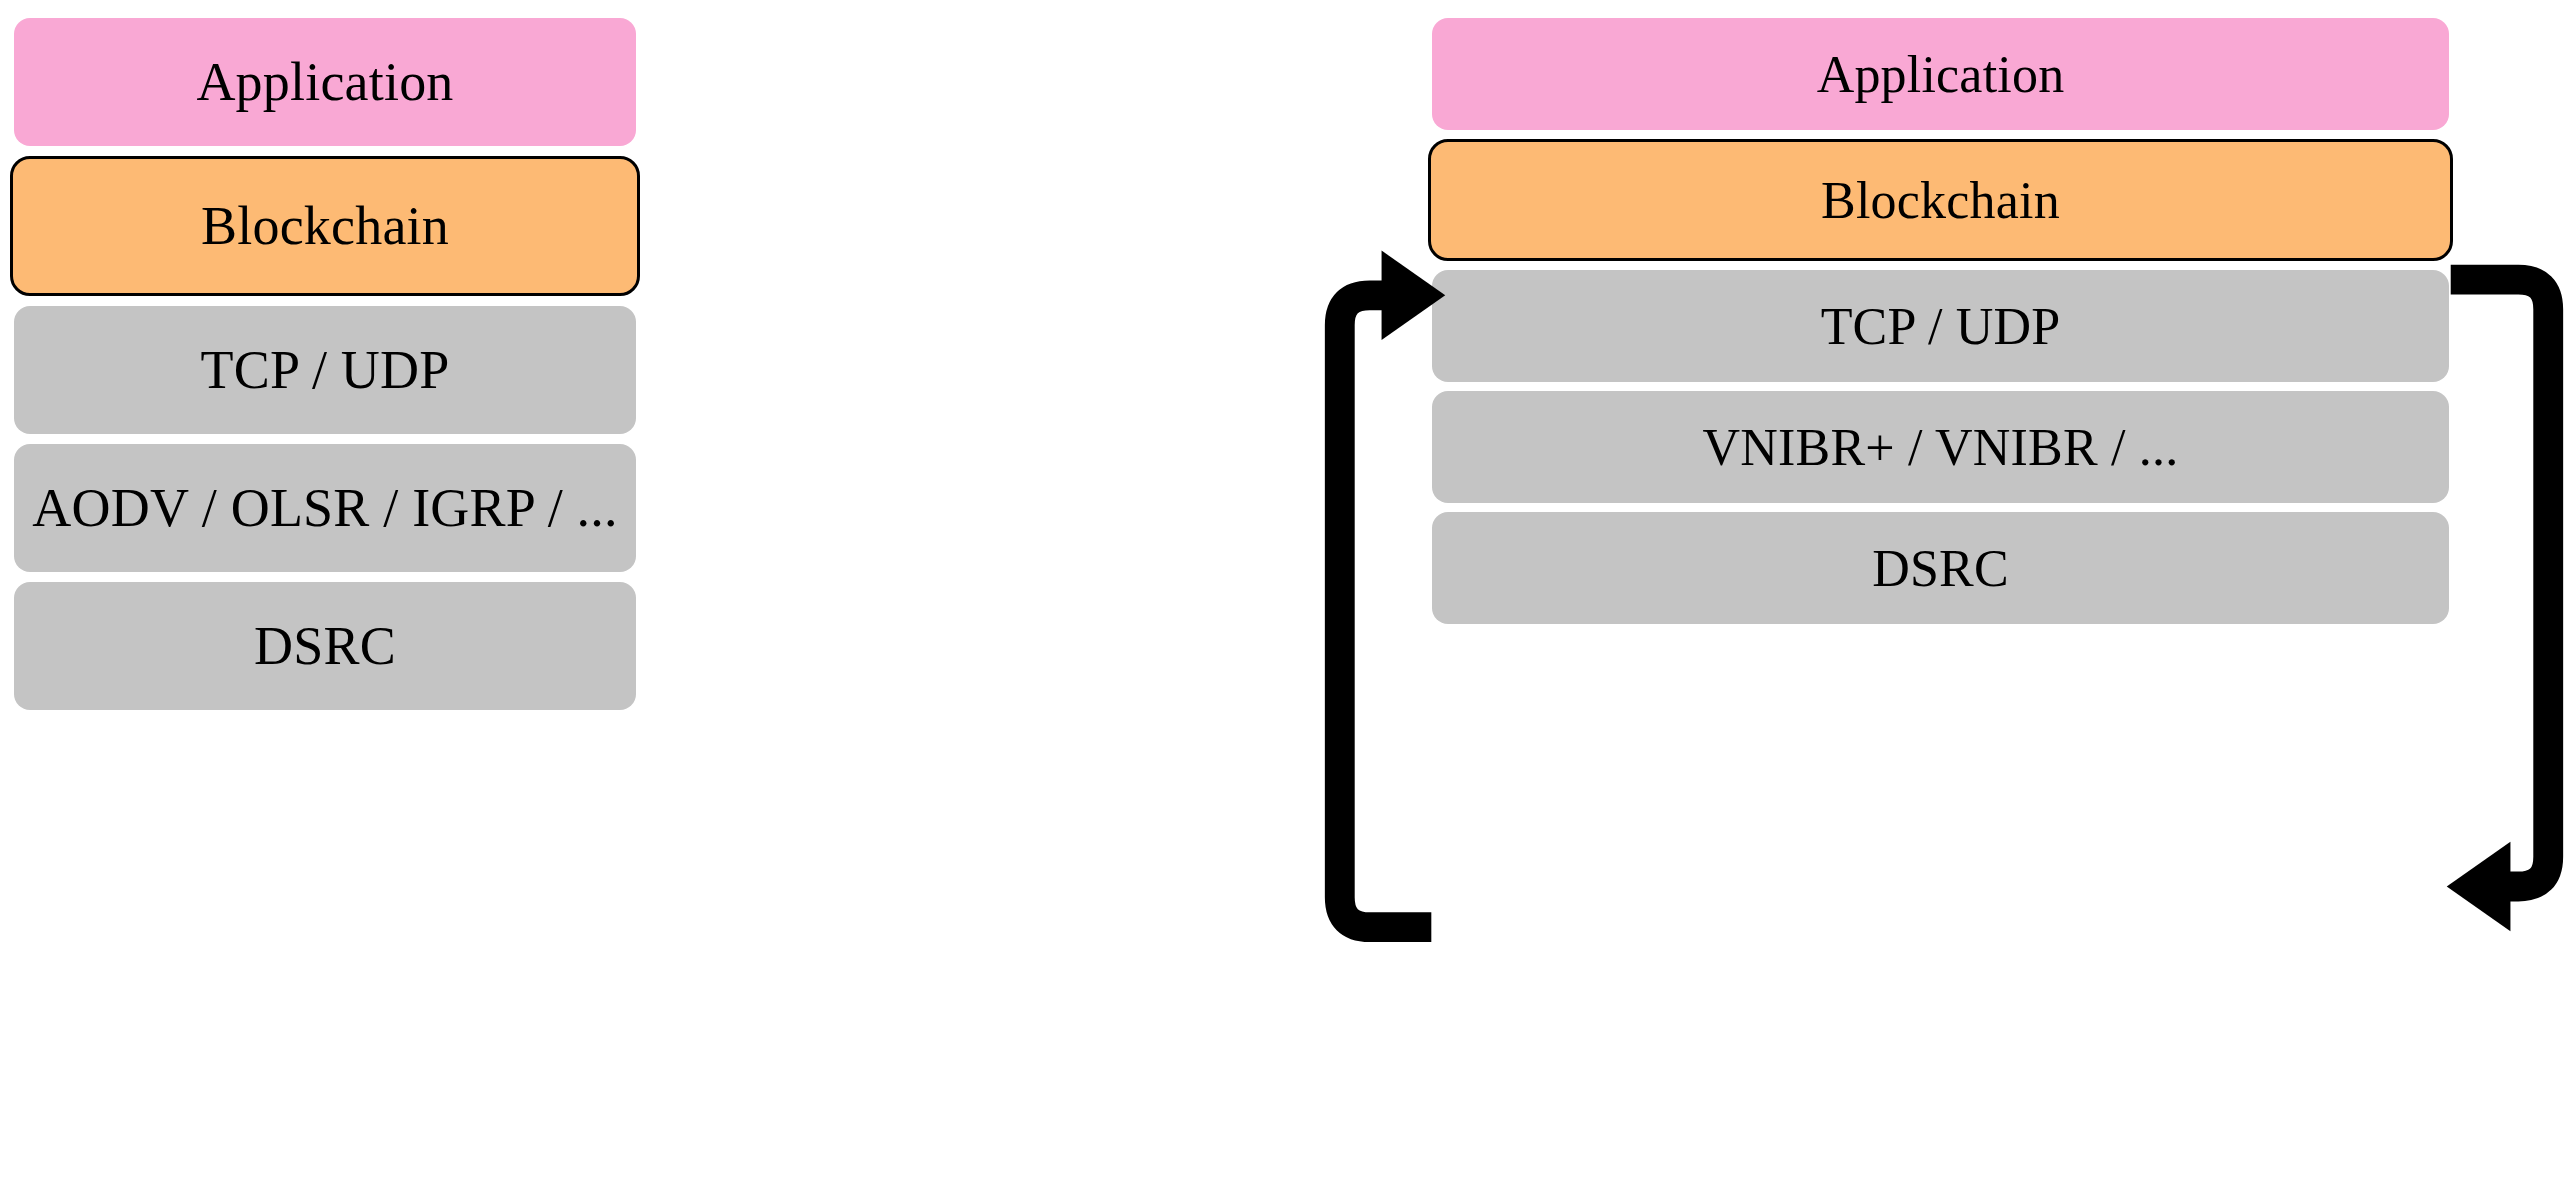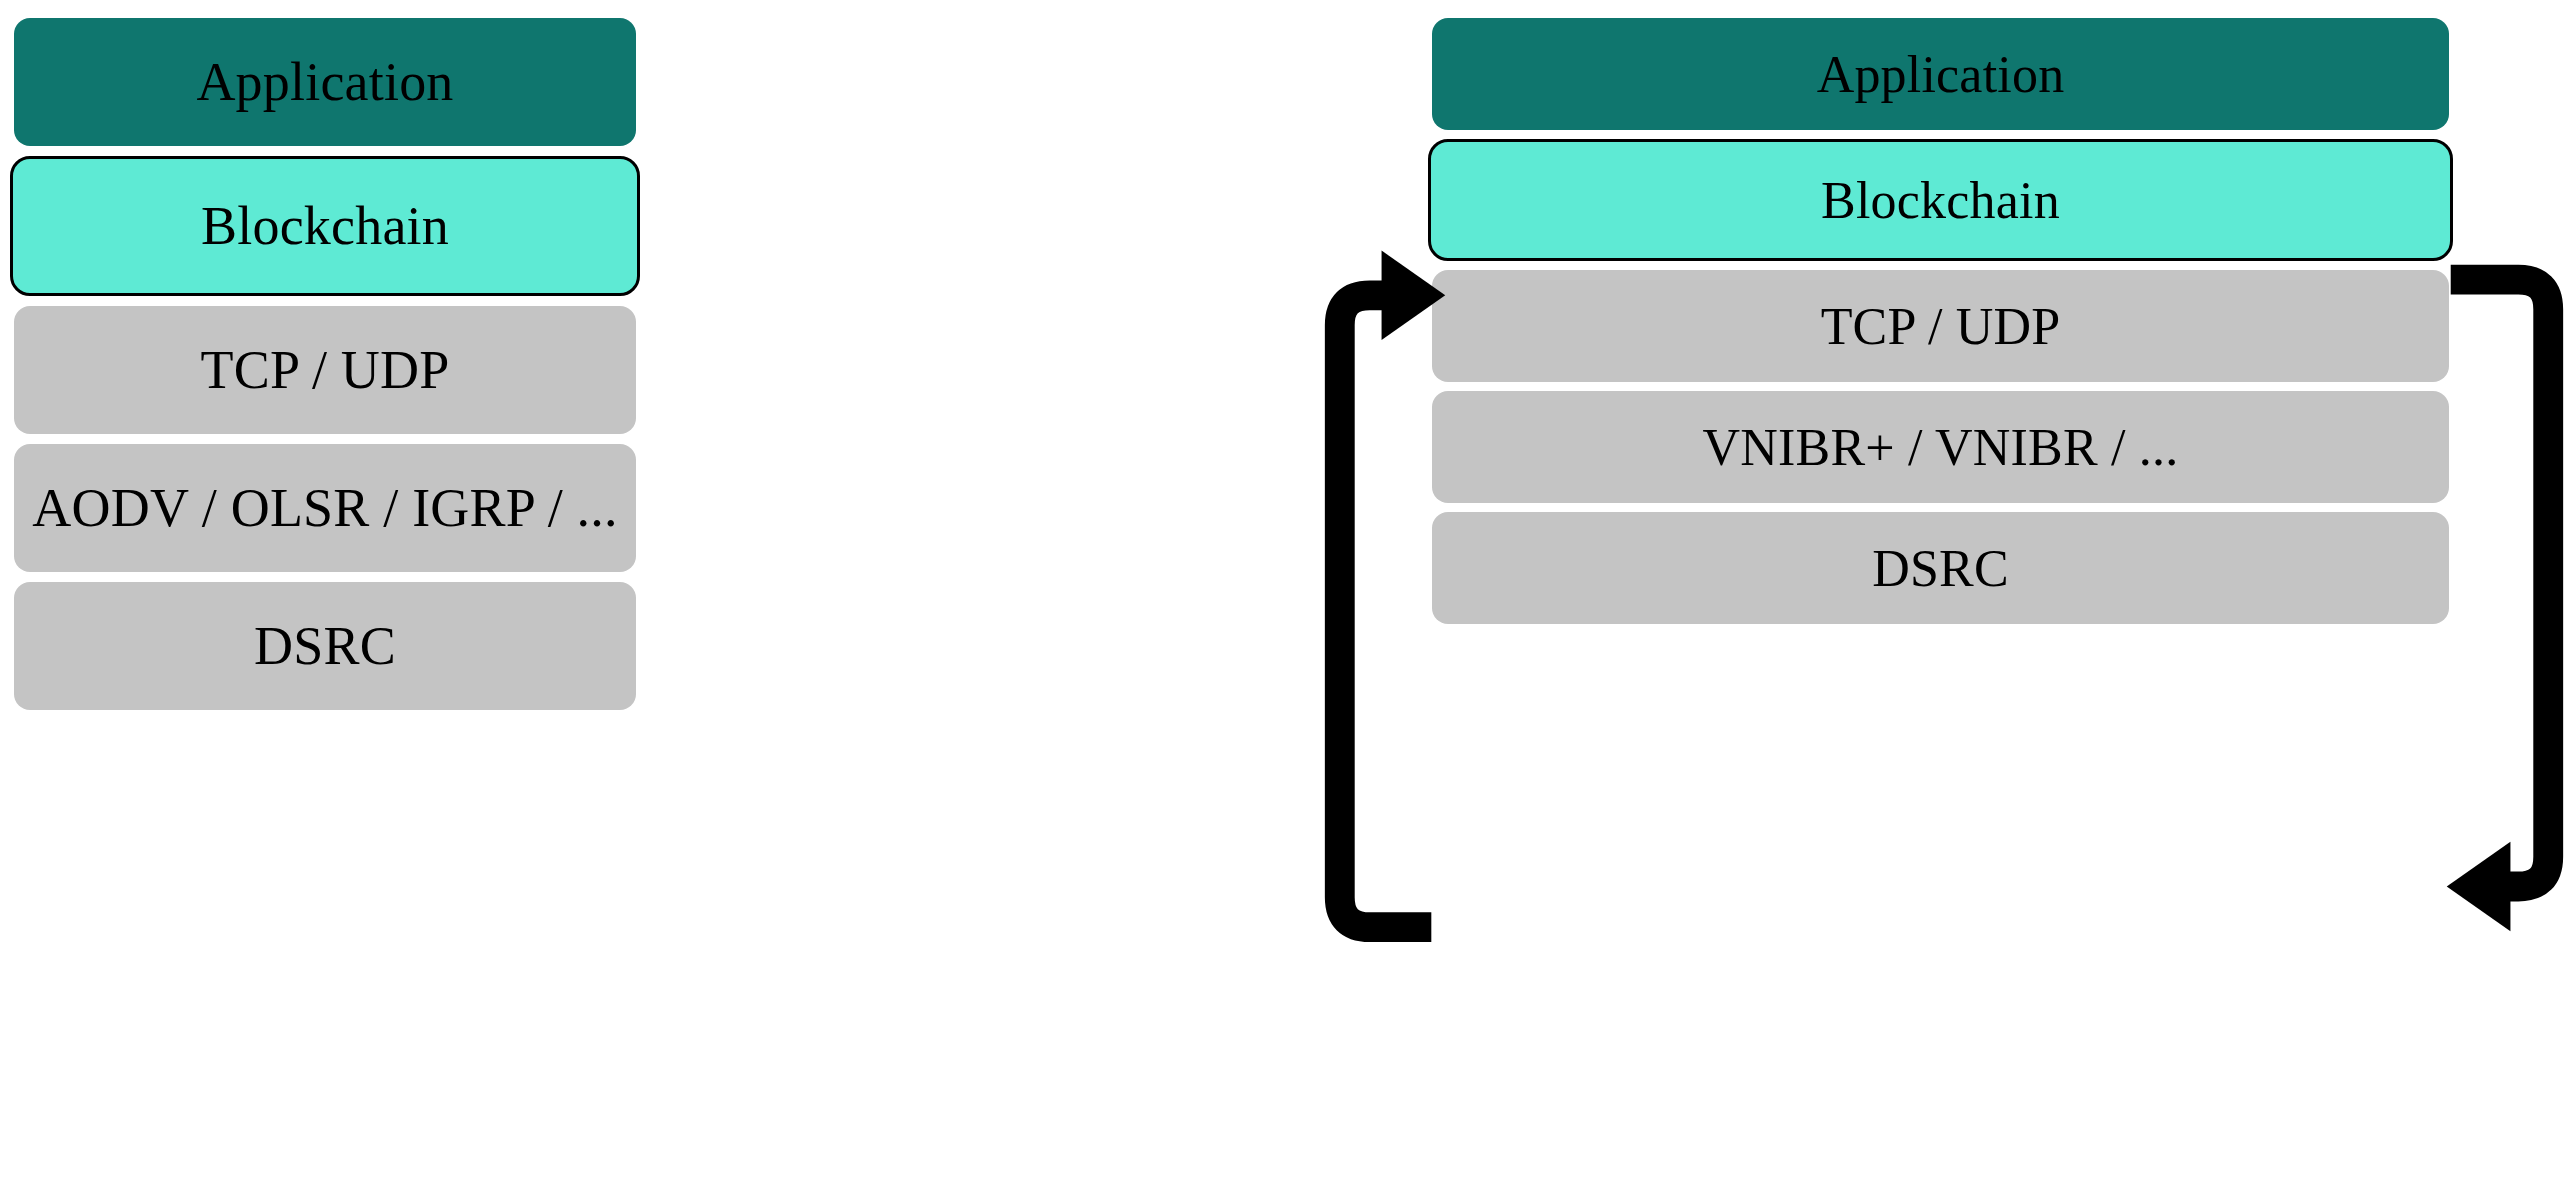--- a/index.html
+++ b/index.html
@@ -37,24 +37,24 @@
     display: flex;
     align-items: center;
     justify-content: center;
     border-radius: 16px;
     color: #000000;
     letter-spacing: 0.2px;
     white-space: nowrap;
     user-select: none;
   }
 
-  .layer.tone-dark  { background: #0f766e; border: none; }
+  .layer.tone-dark  { background: #f9a8d4; border: none; }
   .layer.tone-light { background: #c4c4c4; border: none; }
   .layer.tone-white {
-    background: #5eead4;
+    background: #fdba74;
     border: 3px solid #000000;
     border-radius: 20px;
     margin-left: -4px;
     margin-right: -4px;
   }
 
   
   #left-stack .layer      { height: 128px; margin-bottom: 10px; font-size: 54px; }
   #left-stack .tone-white { height: 140px; }
 

